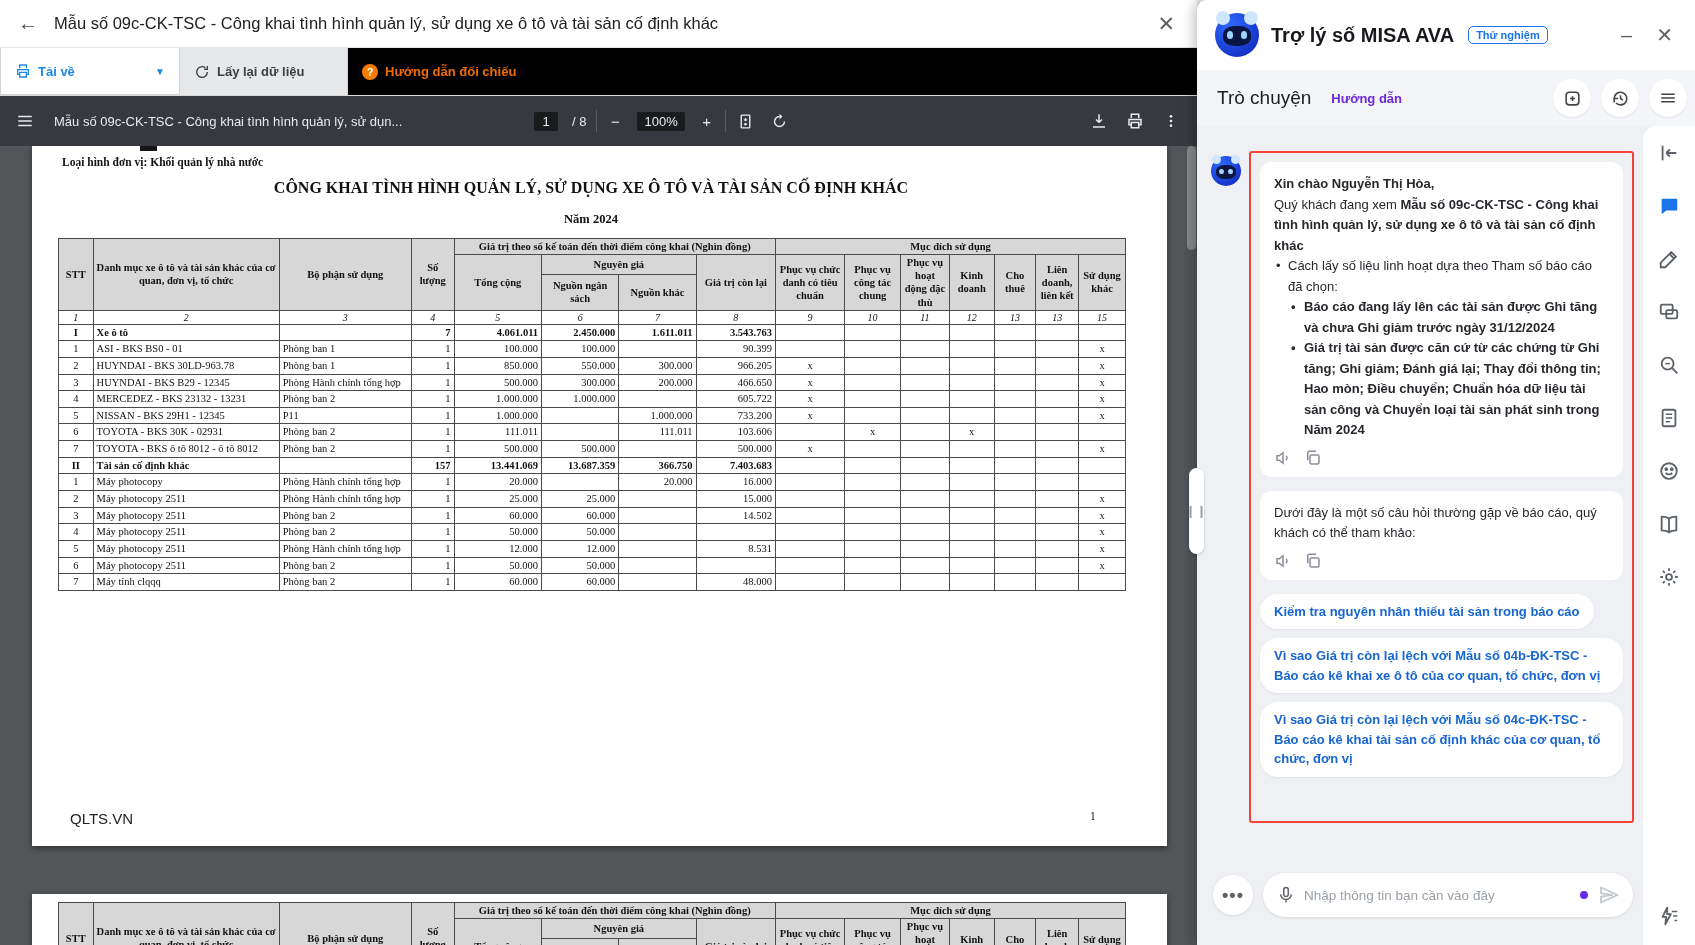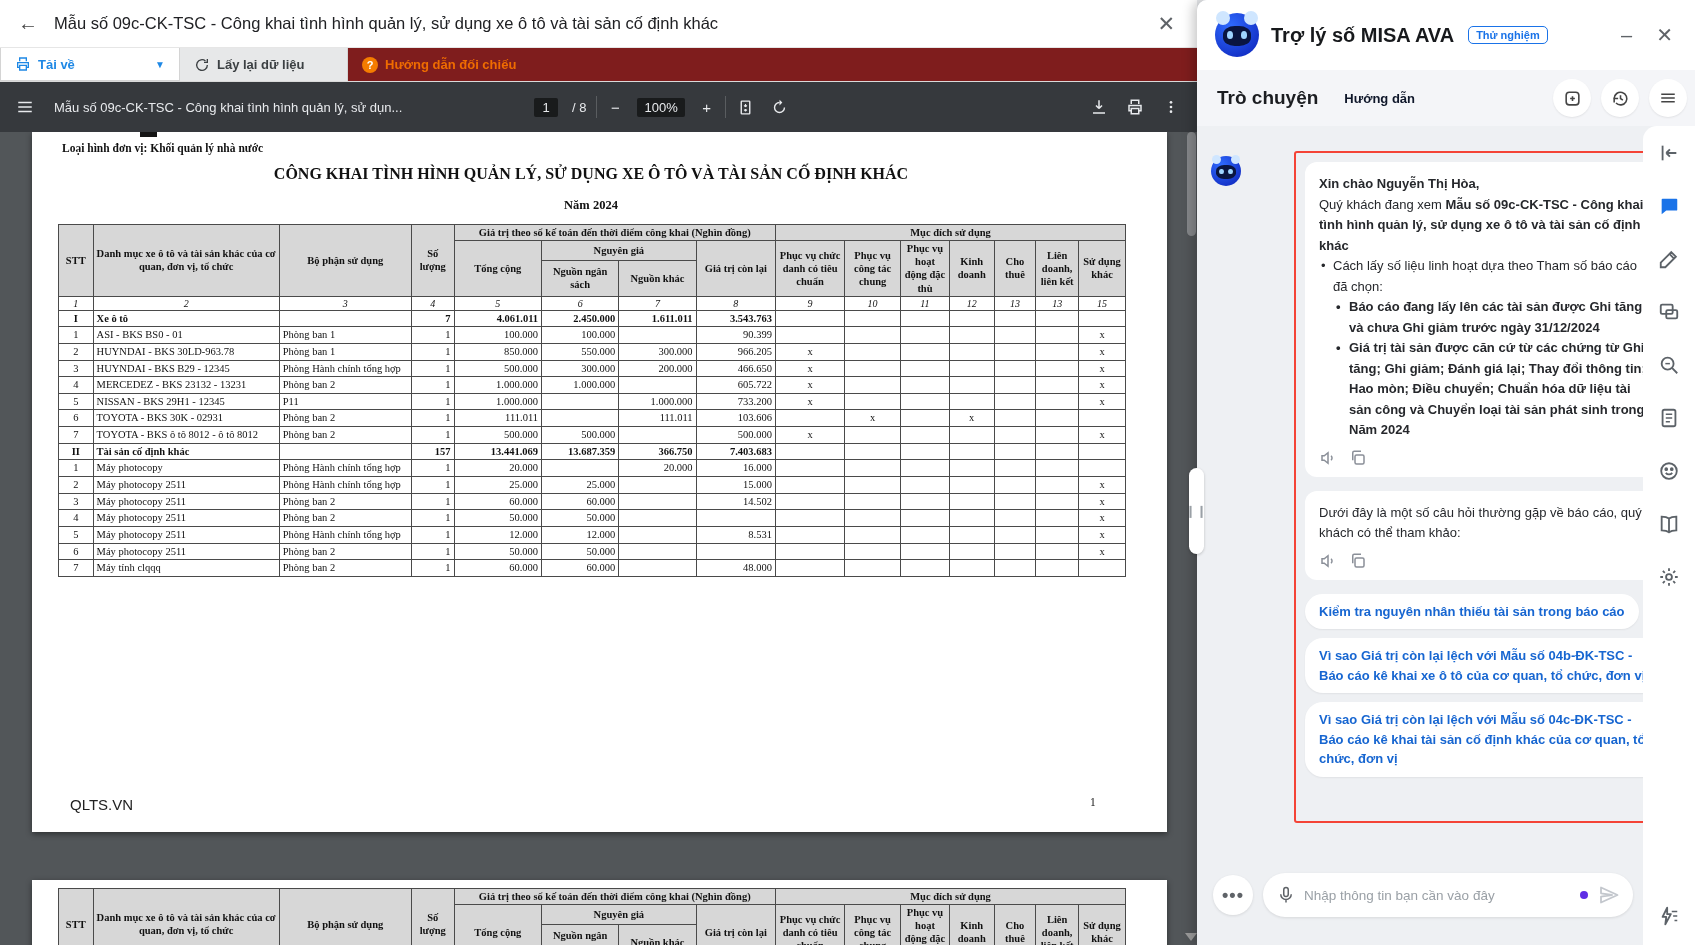--- a/index.html
+++ b/index.html
@@ -9,21 +9,21 @@
 
   
   .pdf-window { position:absolute; left:0; top:0; width:1197px; height:945px; background:#525659; }
 
   .titlebar { height:48px; background:#fff; border-bottom:1px solid #e6e6e6;
     display:flex; align-items:center; padding:0 18px; gap:16px; }
   .back-arrow { font-size:20px; color:#444; cursor:pointer; }
   .win-title { font-size:16.5px; color:#202124; flex:1; white-space:nowrap; overflow:hidden; }
   .win-close { font-size:21px; color:#5f6368; cursor:pointer; padding:0 4px; }
 
-  .actionbar { height:34px; background:#7f1d1d; border-bottom:1px solid #dadada;
+  .actionbar { height:48px; background:#000000; border-bottom:1px solid #dadada;
     display:flex; align-items:stretch; font-size:13px; }
   .ab-seg { display:flex; align-items:center; gap:7px; padding:0 14px; cursor:pointer; }
   .seg-download { background:#fff; border:1px solid #d4d4d4; border-top:none; width:180px; color:#1e88e5; font-weight:700; }
   .seg-download .caret { margin-left:auto; font-size:10px; color:#1e88e5; }
   .seg-refresh { background:#e7e8e9; border-right:1px solid #d4d4d4; color:#3c4043; font-weight:600; width:168px; }
   .seg-guide { color:#ef6c00; font-weight:700; }
   .qmark { width:16px; height:16px; border-radius:50%; background:#f57c00; color:#fff;
     font-size:11px; font-weight:700; display:flex; align-items:center; justify-content:center; }
   .icon16 { width:16px; height:16px; display:inline-block; }
 
@@ -74,31 +74,31 @@
   .chat-header { height:70px; background:#fff; border-top-left-radius:10px;
     display:flex; align-items:center; padding:0 22px 0 18px; gap:12px; }
   .chat-title { font-size:20px; font-weight:700; color:#17191c; }
   .chat-badge { border:1.5px solid #1a73e8; color:#1a73e8; font-size:11px; font-weight:700;
     padding:2px 7px; border-radius:5px; margin-left:2px; }
   .chat-winbtns { margin-left:auto; display:flex; align-items:center; gap:24px; color:#5f6368; }
   .chat-min { font-size:20px; cursor:pointer; }
   .chat-close { font-size:20px; cursor:pointer; }
 
   .chat-sub { height:56px; background:#f4f5f8; display:flex; align-items:center; padding:0 8px 0 20px; }
-  .sub-title { font-size:19px; font-weight:700; color:#1b1d21; }
-  .sub-link { font-size:13px; font-weight:700; color:#0f172a; margin-left:26px; cursor:pointer; }
+  .sub-title { font-size:19px; font-weight:400; color:#1b1d21; }
+  .sub-link { font-size:13px; font-weight:700; color:#6d28d9; margin-left:20px; cursor:pointer; }
   .sub-btns { margin-left:auto; display:flex; gap:10px; }
   .circle-btn { width:38px; height:38px; border-radius:50%; background:#fff; display:flex;
     align-items:center; justify-content:center; color:#444; cursor:pointer; box-shadow:0 1px 2px rgba(0,0,0,.08); }
 
   .chat-body { position:absolute; top:126px; left:0; right:52px; bottom:80px; }
   .msg-avatar { position:absolute; left:14px; top:30px; }
   .red-box { position:absolute; left:52px; top:25px; width:385px; height:672px;
     border:2px solid #f44336; border-radius:3px; padding:9px 9px; overflow:hidden;
-    display:flex; flex-direction:column;margin-left:45px; }
+    display:flex; flex-direction:column; }
   .msg-card { background:#fff; border-radius:12px; padding:12px 14px 10px 14px;
     font-size:13px; color:#26282c; line-height:1.58; }
   .msg-card .p  { margin:0; }
   .msg-card .li1 { padding-left:14px; position:relative; }
   .msg-card .li2 { padding-left:30px; position:relative;font-weight:bold; }
   .msg-card .li1::before { content:"•"; position:absolute; left:2px; }
   .msg-card .li2::before { content:"•"; position:absolute; left:17px; }
   .msg-actions { display:flex; gap:12px; margin-top:8px; color:#8a8f98; }
   .msg-actions .act { width:18px; height:18px; cursor:pointer; }
   .gap14 { height:14px; flex:none; }

